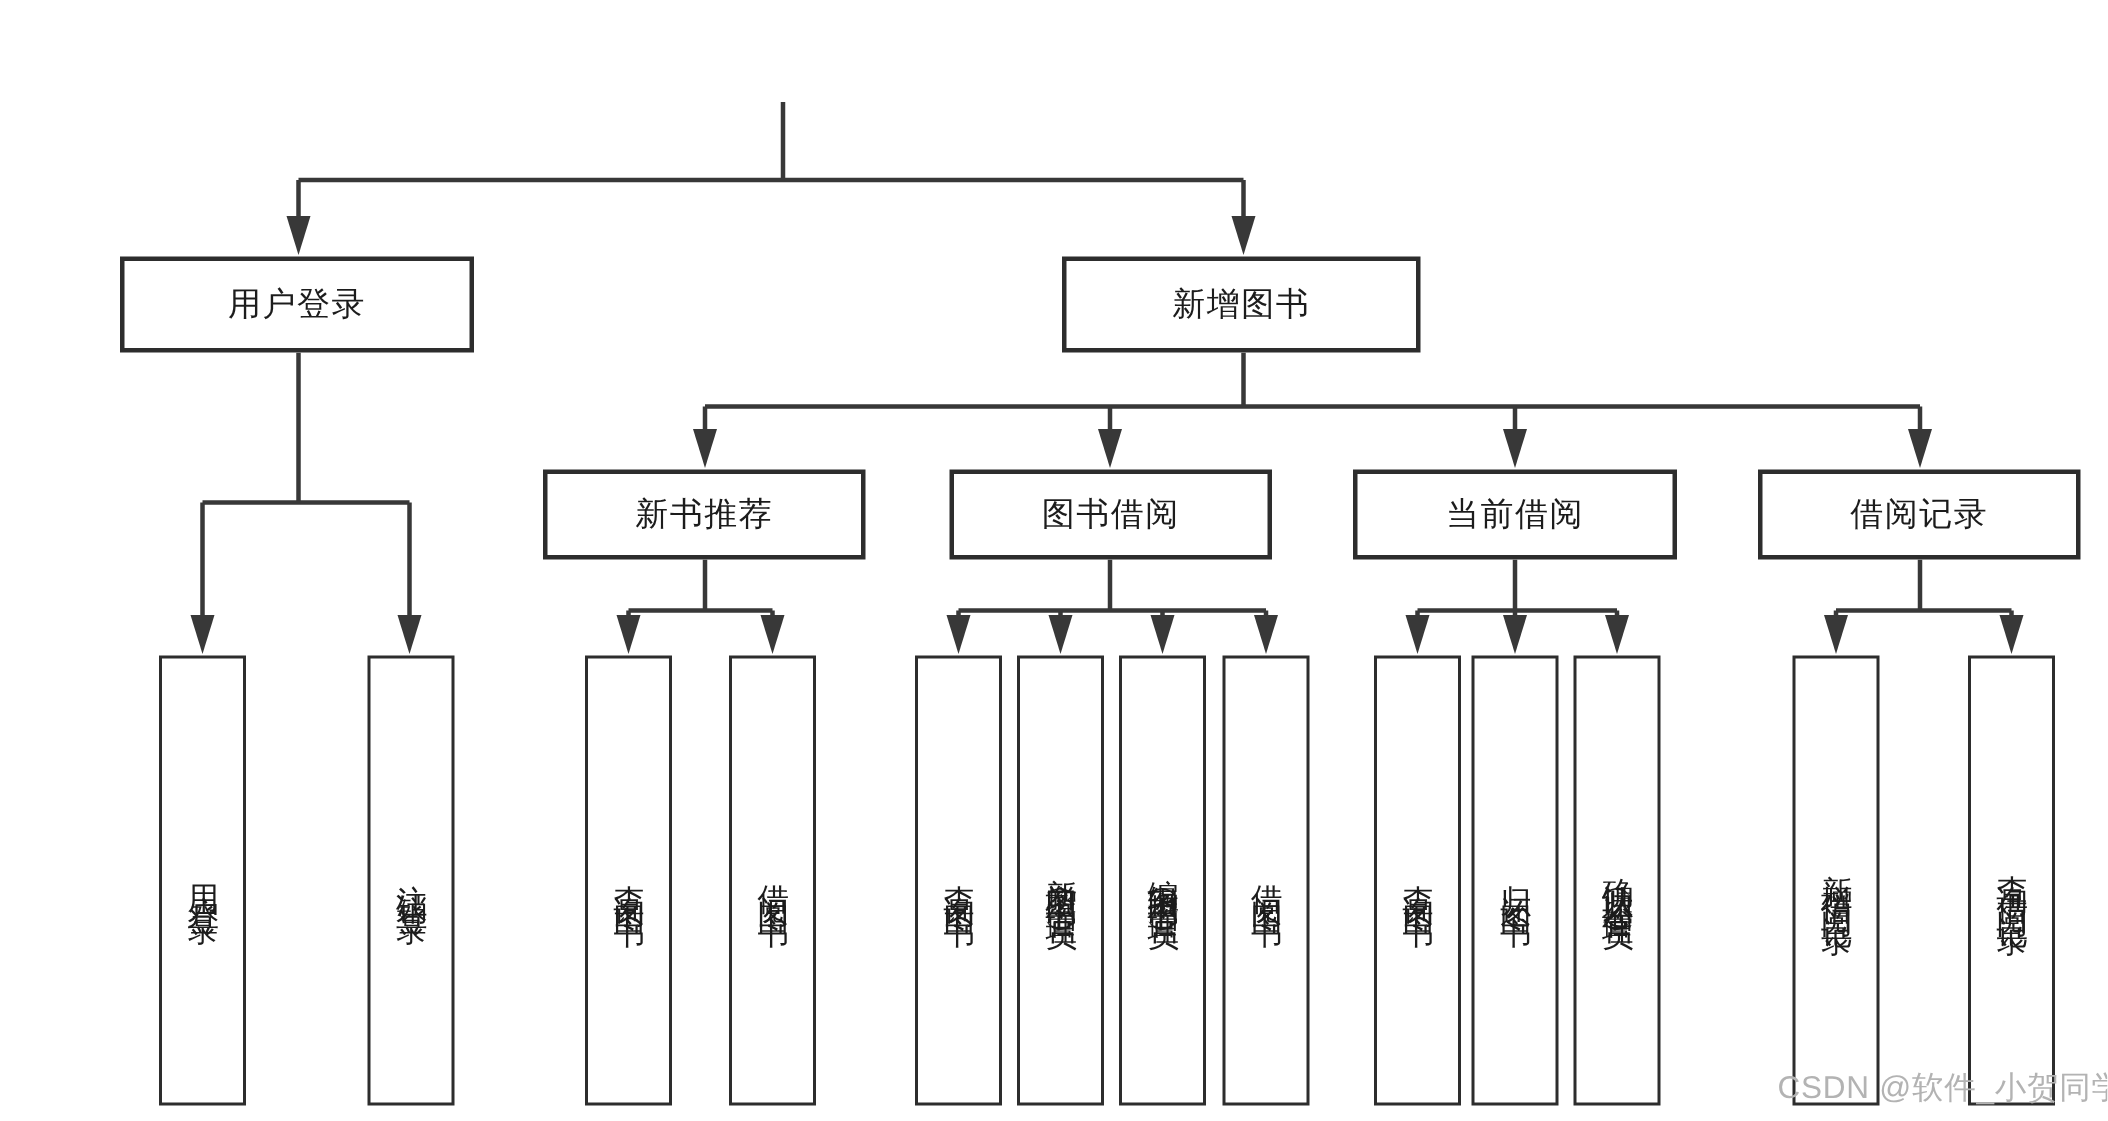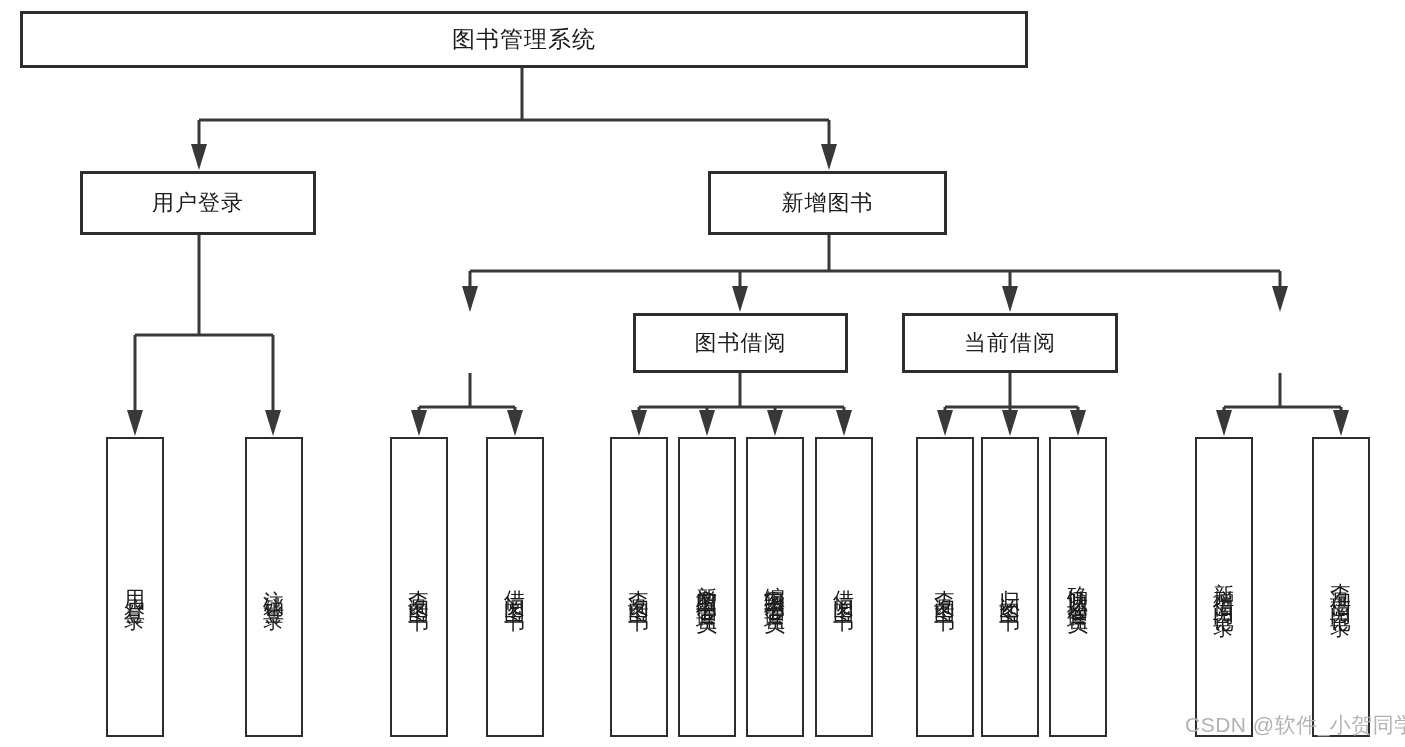--- a/index.html
+++ b/index.html
@@ -63,36 +63,39 @@
       <polygon points="767,410 783,410 775,436"></polygon>
       <polygon points="836,410 852,410 844,436"></polygon>
       <polygon points="937,410 953,410 945,436"></polygon>
       <polygon points="1002,410 1018,410 1010,436"></polygon>
       <polygon points="1070,410 1086,410 1078,436"></polygon>
       <polygon points="1216,410 1232,410 1224,436"></polygon>
       <polygon points="1333,410 1349,410 1341,436"></polygon>
     </g>
   </svg>
 
-  <div class="node h root" style="left:20px;top:11px;width:1008px;height:57px">
-    <span>图书管理系统</span>
-  </div>
 
   <div class="node h" style="left:80px;top:171px;width:236px;height:64px">
     <span>用户登录</span>
   </div>
   <div class="node h" style="left:708px;top:171px;width:239px;height:64px">
     <span>新增图书</span>
   </div>
 
+  <div class="node h" style="left:362px;top:313px;width:215px;height:60px">
+    <span>新书推荐</span>
+  </div>
   <div class="node h" style="left:633px;top:313px;width:215px;height:60px">
     <span>图书借阅</span>
   </div>
   <div class="node h" style="left:902px;top:313px;width:216px;height:60px">
     <span>当前借阅</span>
+  </div>
+  <div class="node h" style="left:1172px;top:313px;width:215px;height:60px">
+    <span>借阅记录</span>
   </div>
 
   <div class="node v" style="left:106px;top:437px">
     <span class="vt">用户登录</span>
   </div>
   <div class="node v" style="left:245px;top:437px">
     <span class="vt">注销登录</span>
   </div>
 
   <div class="node v" style="left:390px;top:437px">

